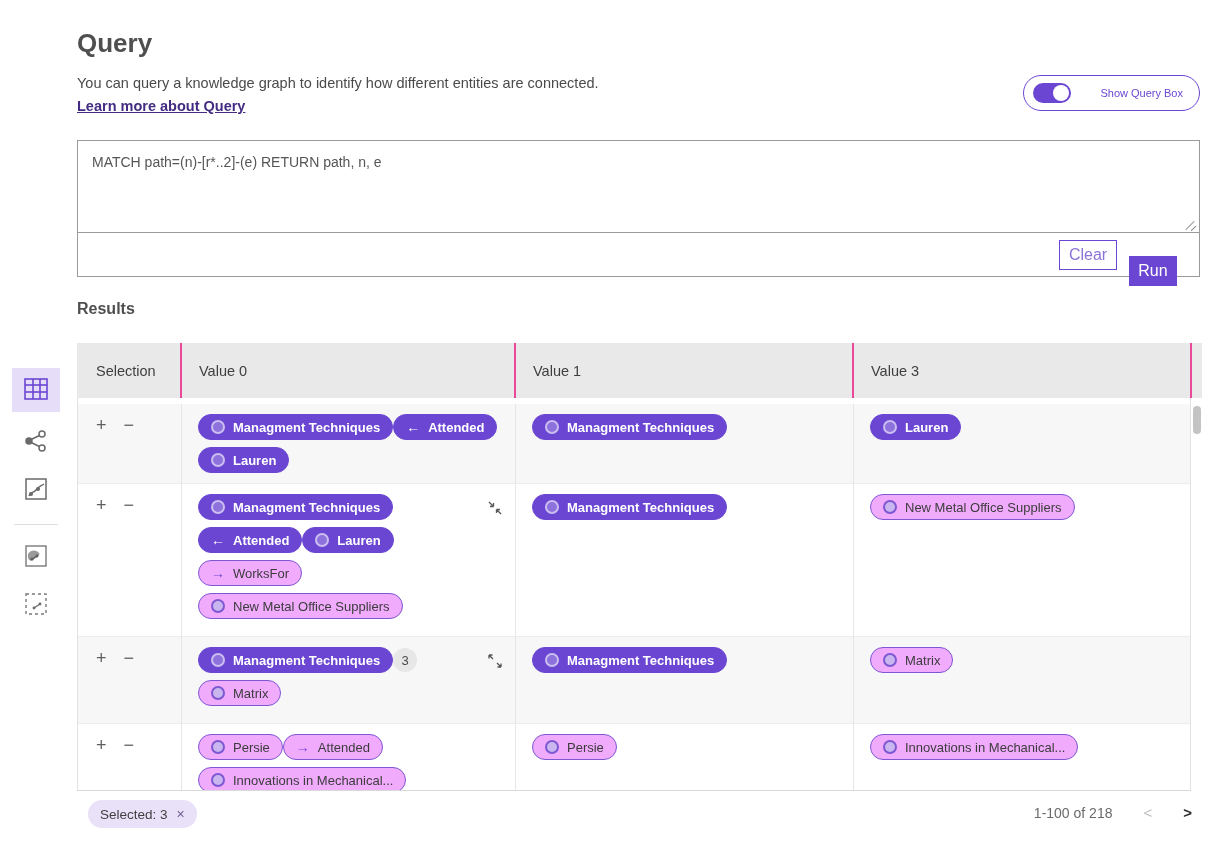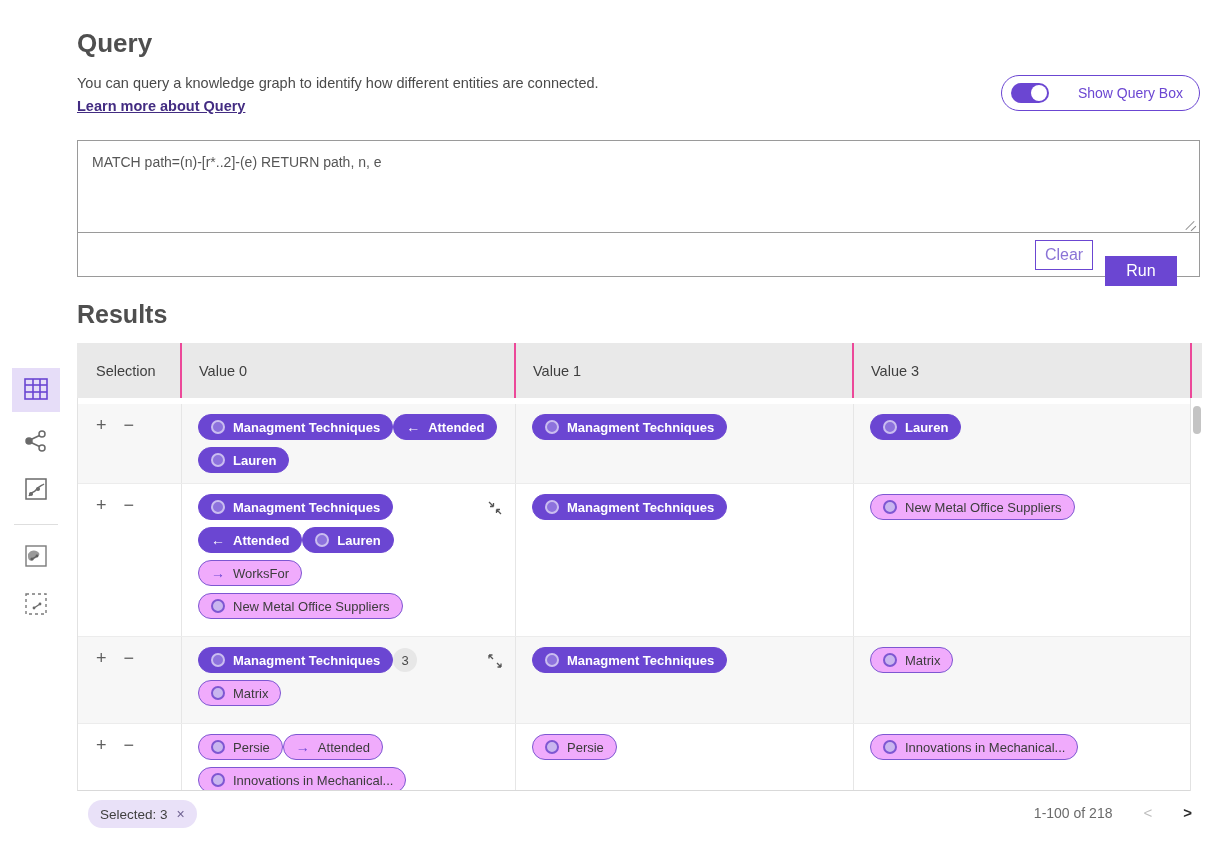--- a/index.html
+++ b/index.html
@@ -10,36 +10,36 @@
 
   
   .page-title { position:absolute; top:28px; left:0; font-size:26px; font-weight:bold; color:var(--heading); }
   .page-desc  { position:absolute; top:75px; left:0; font-size:14.5px; color:var(--text); }
   .learn-link { position:absolute; top:98px; left:0; font-size:14.5px; font-weight:bold; color:var(--link); text-decoration:underline; cursor:pointer; }
 
   .toggle-wrap { position:absolute; top:75px; right:0; height:36px; display:flex; align-items:center; gap:9px;
                  border:1px solid var(--accent); border-radius:18px; padding:0 16px 0 9px; background:#fff; cursor:pointer; }
   .switch { width:38px; height:20px; border-radius:10px; background:var(--accent); position:relative; }
   .switch .knob { position:absolute; right:2px; top:2px; width:16px; height:16px; border-radius:50%; background:#fff; }
-  .toggle-label { font-size:14px; color:var(--accent);margin-left:20px; }
+  .toggle-label { font-size:11px; color:var(--accent);margin-left:20px; }
 
   
   .query-box { position:absolute; top:140px; left:0; width:1123px; height:137px; border:1px solid #9a9a9a; background:#fff; }
   .query-text { height:91px; padding:13px 14px; font-size:14px; color:#565656; white-space:pre-wrap; }
   .resize-handle { position:absolute; right:3px; top:80px; width:11px; height:11px; }
   .resize-handle:before { content:""; position:absolute; right:0; top:4px; width:12px; border-top:1px solid #8a8a8a; transform:rotate(-45deg); }
   .resize-handle:after  { content:""; position:absolute; right:-1px; top:7px; width:7px; border-top:1px solid #8a8a8a; transform:rotate(-45deg); }
   .query-footer { position:absolute; left:0; right:0; bottom:0; height:44px; border-top:1px solid #9a9a9a;
                   display:flex; align-items:center; justify-content:flex-end; gap:12px; padding-right:22px; }
   .btn { height:30px; font-size:16px; cursor:pointer; font-family:"Liberation Sans", sans-serif; }
   .btn-clear { width:58px; background:#fff; border:1px solid var(--accent); color:#8a73d6; }
-  .btn-run   { width:72px; background:var(--accent); border:1px solid var(--accent); color:#fff;margin-top:32px; }
-
-  
-  .results-title { position:absolute; top:300px; left:0; font-size:25px; font-weight:bold; color:var(--heading); }
+  .btn-run   { width:48px; background:var(--accent); border:1px solid var(--accent); color:#fff;margin-top:32px; }
+
+  
+  .results-title { position:absolute; top:300px; left:0; font-size:16px; font-weight:bold; color:var(--heading); }
 
   .table-wrap { position:absolute; top:343px; left:0; width:1125px; }
   .t-head { display:flex; height:55px; background:#e9e9e9; }
   .t-head .hc { display:flex; align-items:center; font-size:14.5px; color:#3f3f3f; padding-left:17px; }
   .t-head .hc + .hc { border-left:2px solid #ec4899; }
   .hc-sel { width:103px; padding-left:19px !important; }
   .hc-v0 { width:334px; } .hc-v1 { width:338px; } .hc-v2 { width:338px; } .hc-sb { width:12px; border-left:1px solid #d6d6d6; padding-left:0 !important; }
 
   .t-body { position:relative; height:393px; overflow:hidden; border-left:1px solid #e2e2e2; border-right:1px solid #e2e2e2; border-bottom:1px solid #d9d9d9; background:#fff; }
   .t-spacer { height:6px; background:#fff; }

